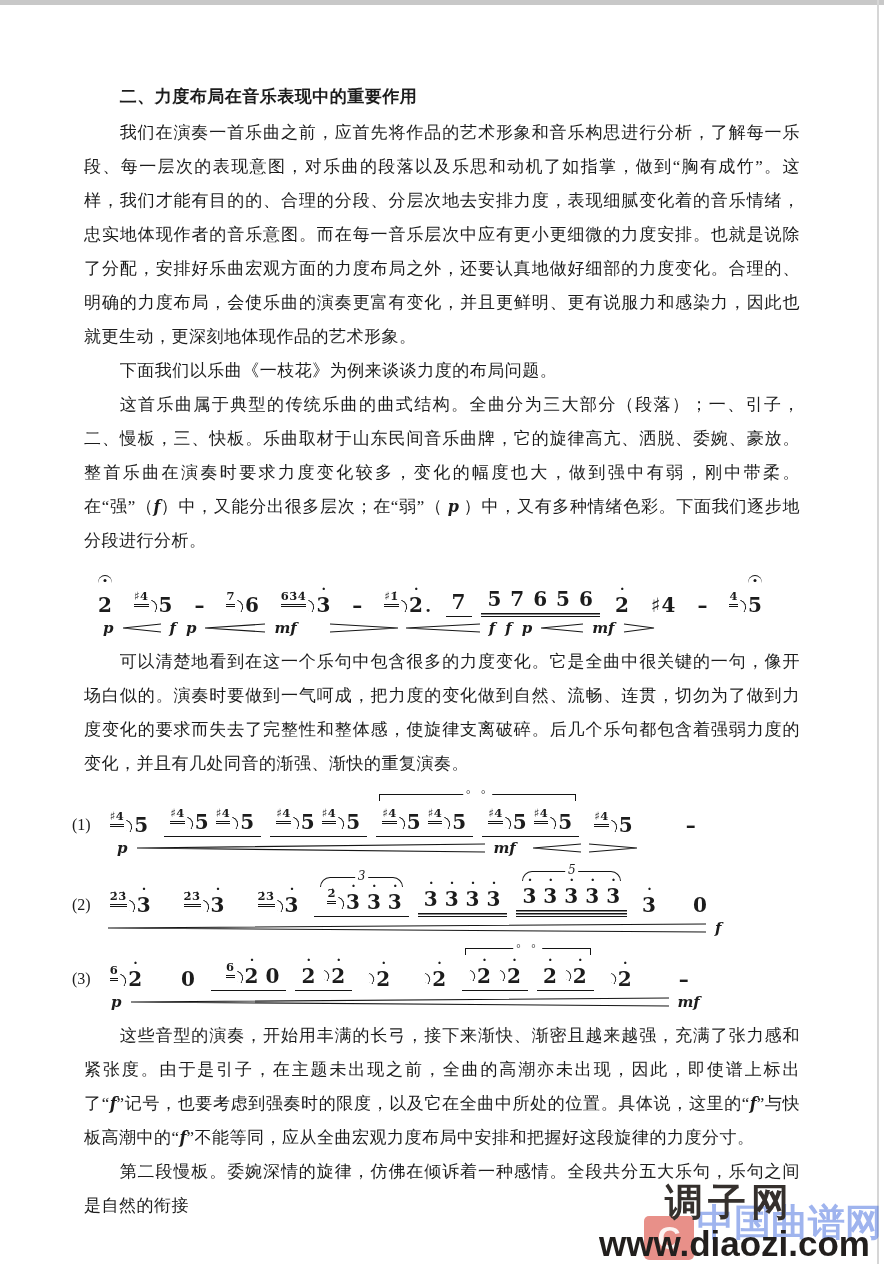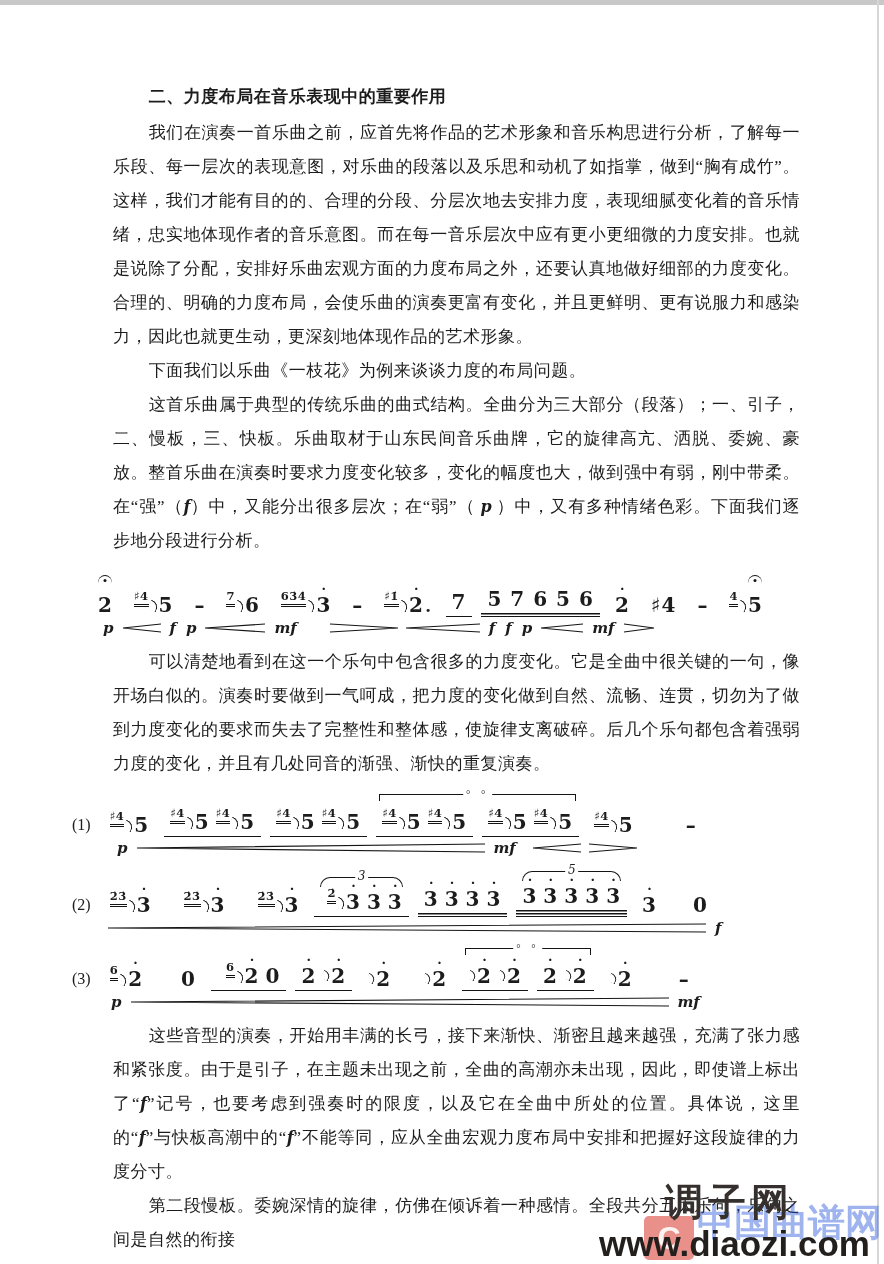--- a/index.html
+++ b/index.html
@@ -7,21 +7,21 @@
     width:884px; height:1264px; background:#ffffff; position:relative;
     overflow:hidden; color:#1c1c1c;
     font-family:"Liberation Serif","DejaVu Serif",serif;
   }
   .top-strip { position:absolute; top:0; left:0; right:0; height:5px; background:#c8c8c8; }
   .right-edge { position:absolute; top:0; bottom:0; right:5px; width:2px; background:#d6d6d6; }
 
   .doc { position:absolute; top:72px; left:84px; width:716px; }
 
   p.para { margin:0; font-size:17px; line-height:34px; text-align:justify; letter-spacing:0.5px; }
-  p.para.indent { text-indent:2.1em;margin-left:29px; }
+  p.para.indent { text-indent:2.1em; }
   p.para.heading { font-weight:bold; margin-top:8px; margin-bottom:2px; }
   i.dyn { font-family:"DejaVu Serif",serif; font-style:italic; font-weight:bold; font-size:16px; letter-spacing:0; }
 
   
   .mblock { margin:10px 0 8px 8px; }
   .mblock.exercises { margin-left:-12px; }
   .mline { margin-bottom:10px; }
   .mrow { display:flex; align-items:flex-end; padding-top:20px; gap:9px; }
   .mlabel { font-size:16px; line-height:24px; margin-right:4px; flex:none; }
   .grp { display:inline-flex; align-items:flex-end; position:relative; padding:0 3px; flex:none; }

